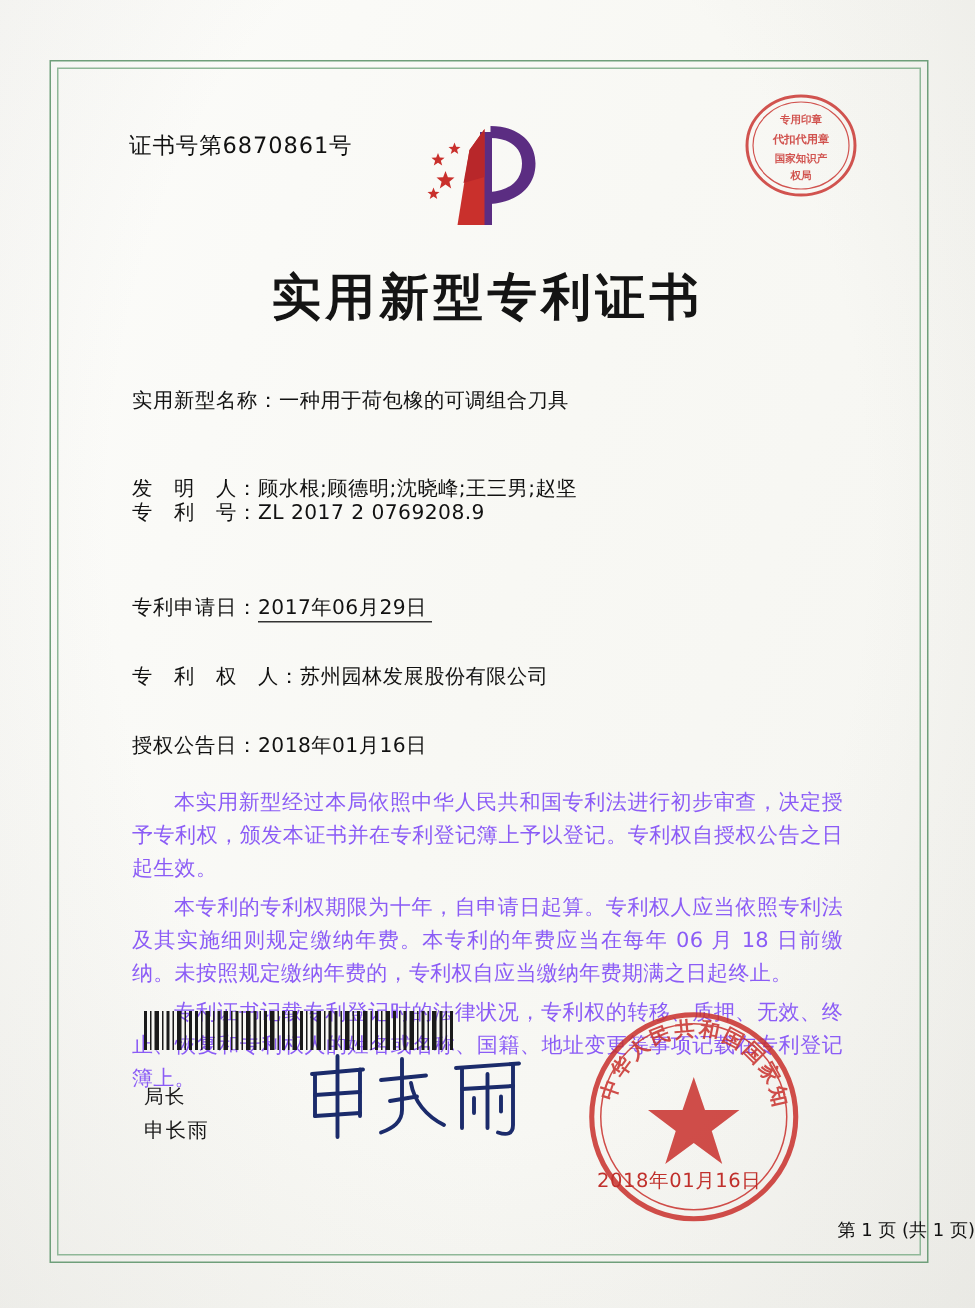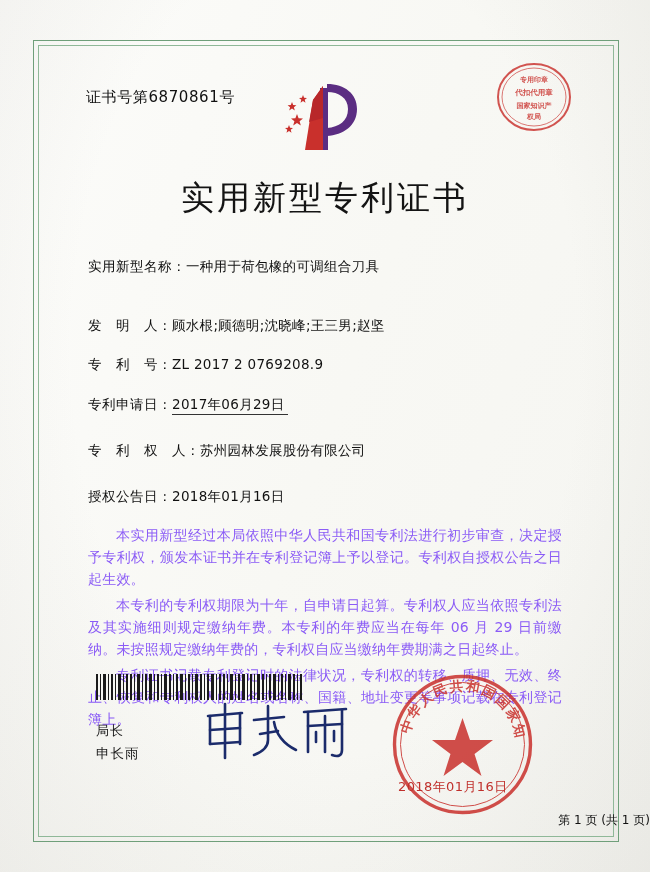--- a/index.html
+++ b/index.html
@@ -71,21 +71,21 @@
     width: 78px;
     height: 78px;
   }
   #main-title {
     position: absolute;
     left: 0;
     right: 0;
     top: 176px;
     text-align: center;
     font-size: 33px;
-    font-weight: normal;
+    font-weight: bold;
     letter-spacing: 3px;
     color: #141414;
     font-family: "DejaVu Sans", sans-serif;
   }
   
   .field {
     position: absolute;
     left: 88px;
     font-size: 13.5px;
     color: #111;
@@ -93,21 +93,21 @@
     white-space: nowrap;
   }
   .field .label {
     letter-spacing: 0.5px;
   }
   .field .value {
     letter-spacing: 0.3px;
   }
   #row-name  { top: 258px; }
   #row-inventor { top: 317px; }
-  #row-patentno { top: 356px; }
+  #row-patentno { top: 333px; }
   #row-appdate { top: 396px; text-align: right; }
   #row-owner { top: 442px; }
   #row-grantdate { top: 488px; }
 
   .underline {
     position: absolute;
     height: 0;
     border-bottom: 0.9px solid #333;
   }
 
@@ -260,21 +260,21 @@
   <div class="field" id="row-owner">
     <span class="label">专　利　权　人：</span><span class="value">苏州园林发展股份有限公司</span>
   </div>
 
   <div class="field" id="row-grantdate">
     <span class="label">授权公告日：</span><span class="value">2018年01月16日</span>
   </div>
 
   <div id="body-text">
     <p>本实用新型经过本局依照中华人民共和国专利法进行初步审查，决定授予专利权，颁发本证书并在专利登记簿上予以登记。专利权自授权公告之日起生效。</p>
-    <p>本专利的专利权期限为十年，自申请日起算。专利权人应当依照专利法及其实施细则规定缴纳年费。本专利的年费应当在每年 06 月 29 日前缴纳。未按照规定缴纳年费的，专利权自应当缴纳年费期满之日起终止。</p>
+    <p>本专利的专利权期限为十年，自申请日起算。专利权人应当依照专利法及其实施细则规定缴纳年费。本专利的年费应当在每年 06 月 18 日前缴纳。未按照规定缴纳年费的，专利权自应当缴纳年费期满之日起终止。</p>
     <p>专利证书记载专利登记时的法律状况，专利权的转移、质押、无效、终止、恢复和专利权人的姓名或名称、国籍、地址变更等事项记载在专利登记簿上。</p>
   </div>
 
   <div id="barcode">
     <svg viewBox="0 0 206 26" width="206" height="26" preserveAspectRatio="none">
       <g fill="#1a1a1a">
         <rect x="0" y="0" width="2" height="26"></rect>
           <rect x="4" y="0" width="1" height="26"></rect>
         <rect x="7" y="0" width="3" height="26"></rect>
           <rect x="12" y="0" width="1" height="26"></rect>

